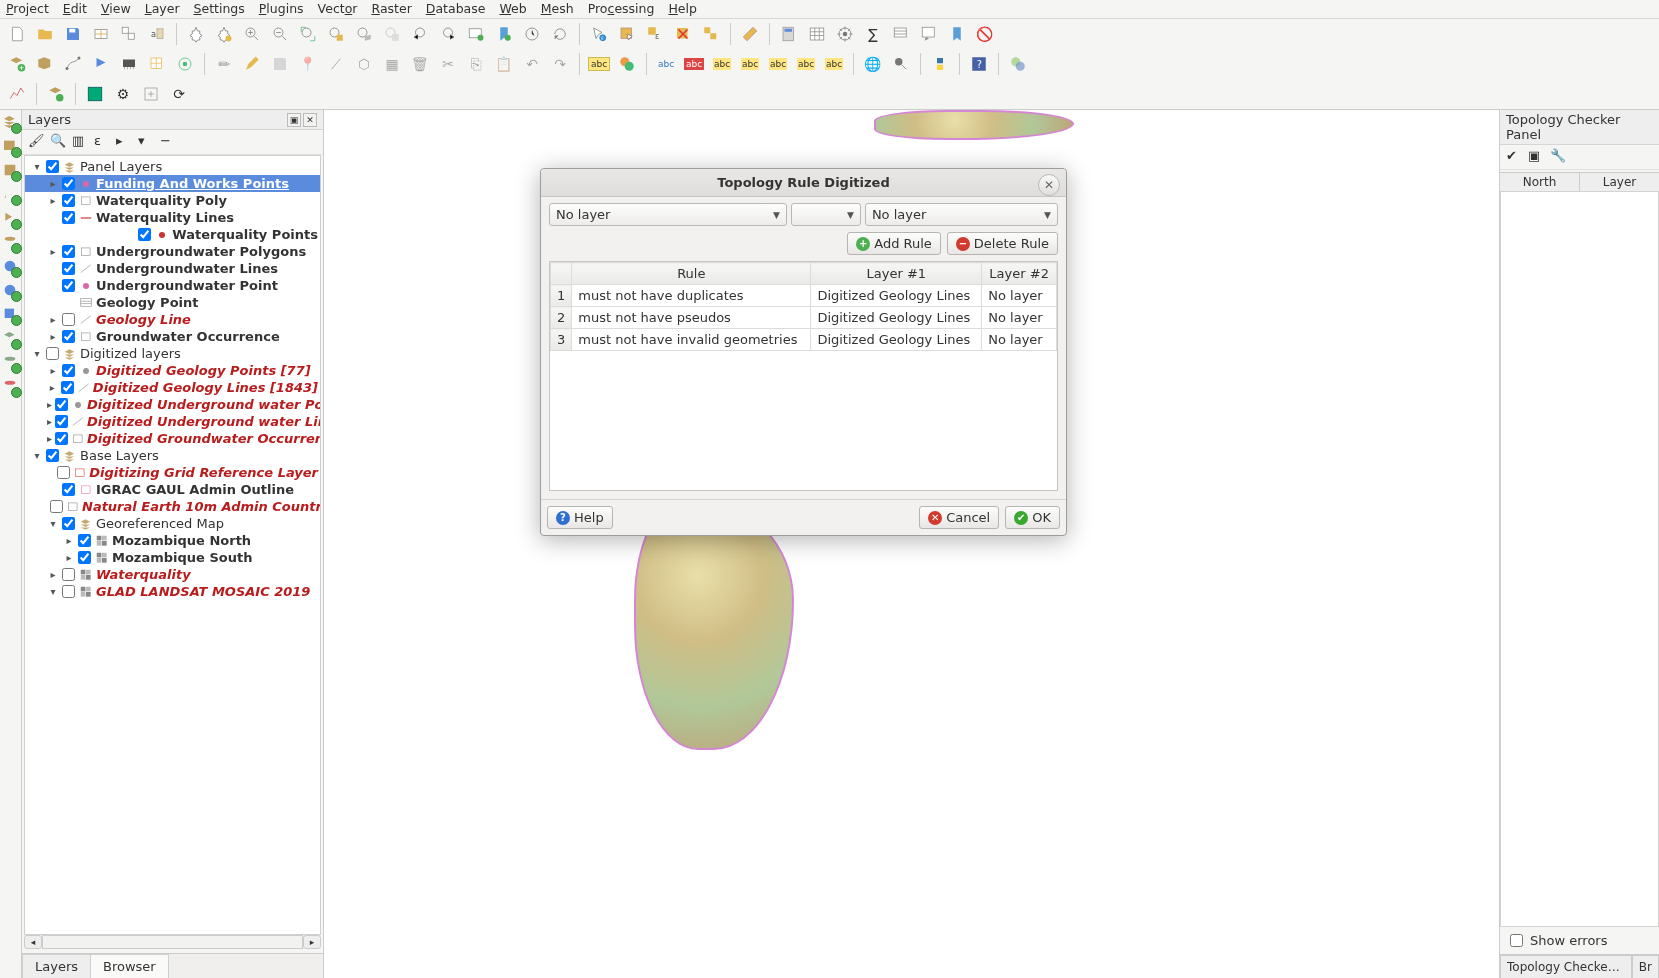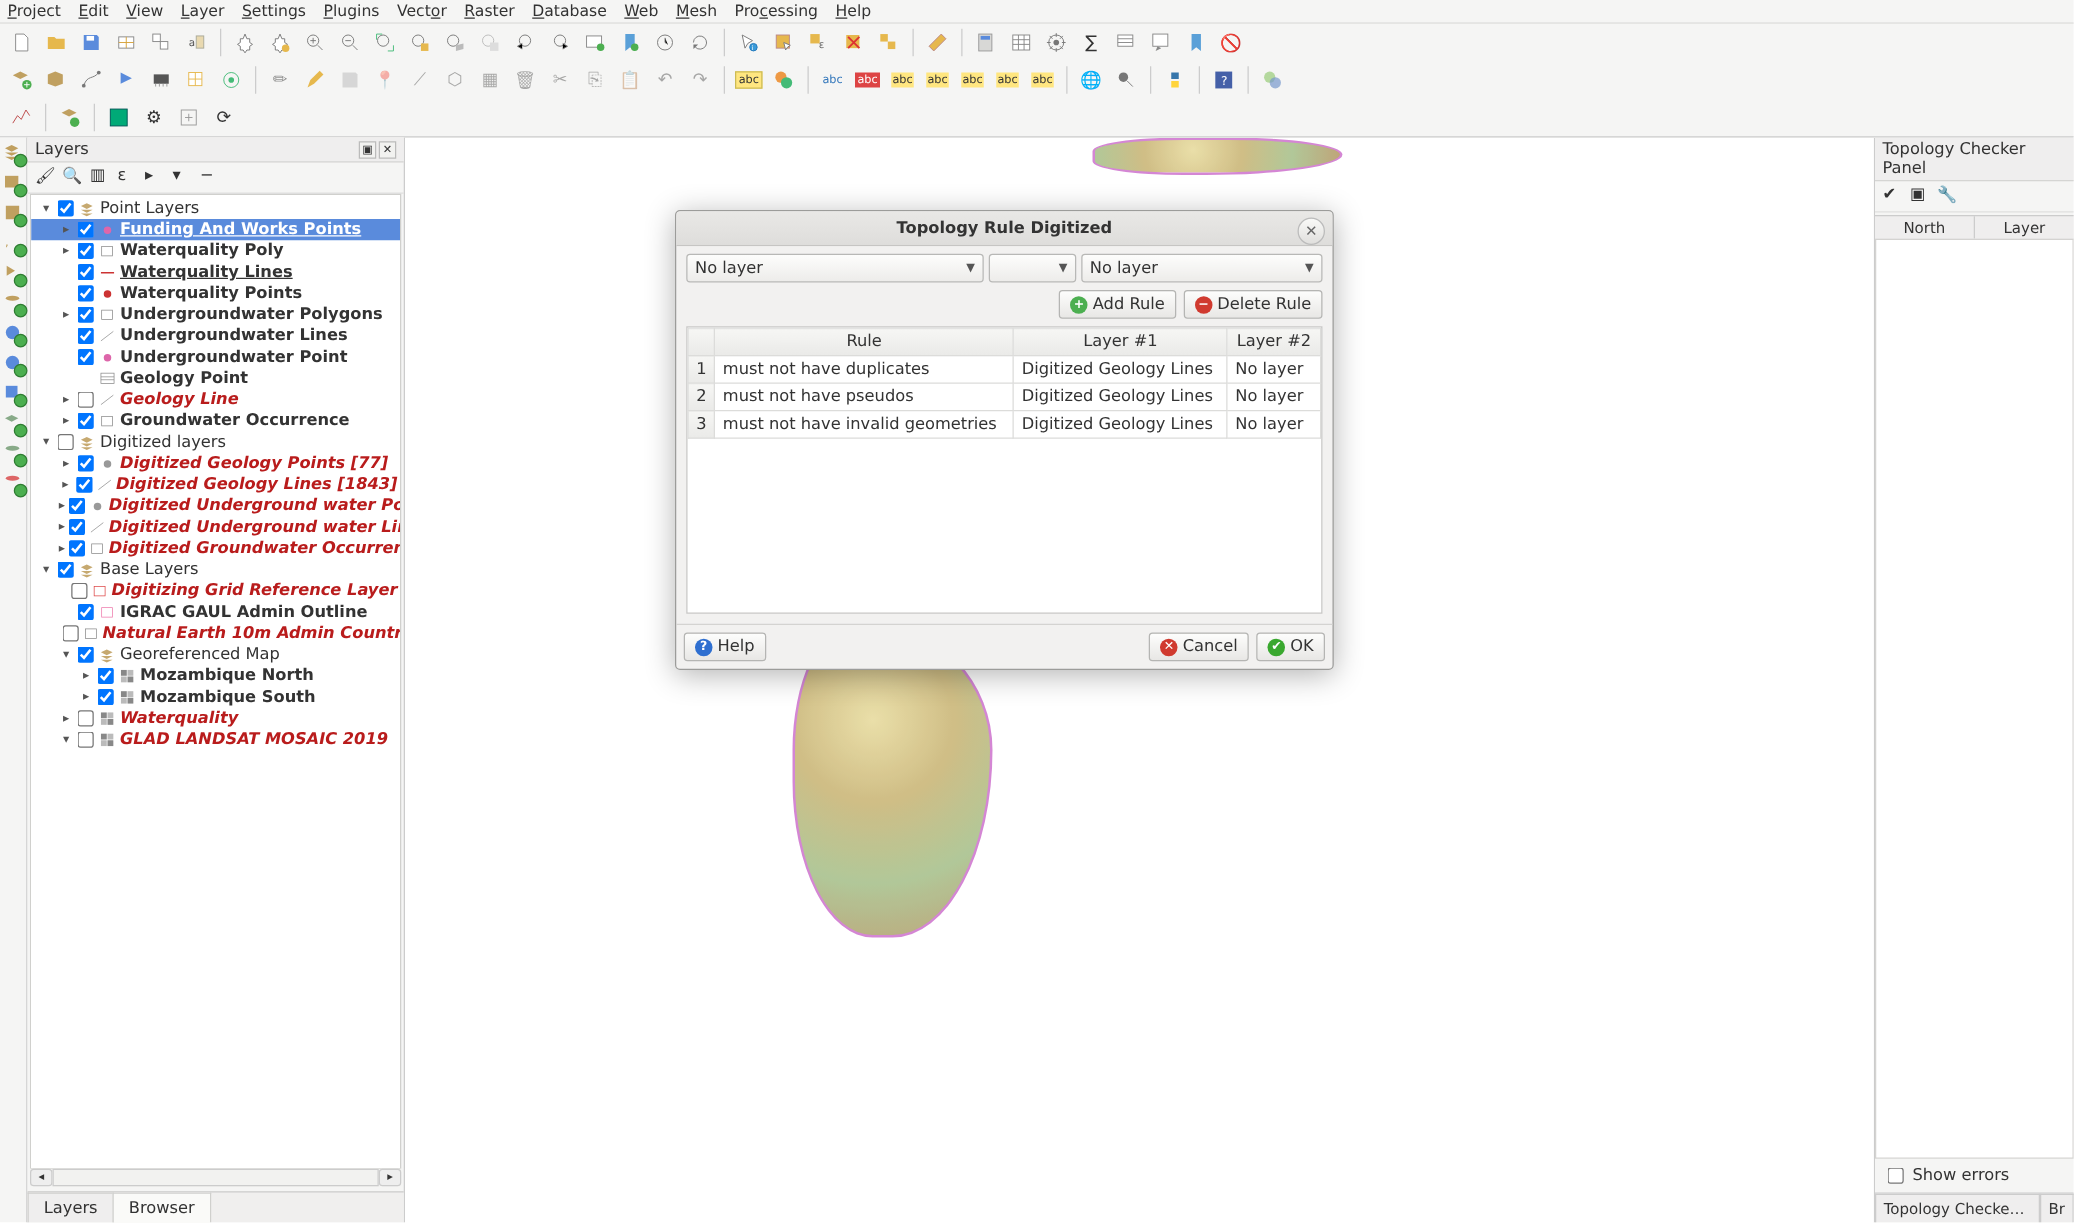--- a/index.html
+++ b/index.html
@@ -504,21 +504,21 @@
     </div>
     <div class="layers" id="tree">
         <div class="tree-row" style="padding-left: 6px;">
           <span class="tw">▾</span>
           <input type="checkbox" checked="" style="">
           <span class="li">
             <svg width="14" height="14" viewBox="0 0 24 24">
               <path fill="#c0a060" d="M3 8l8-4 8 4-8 4zM3 13l8 4 8-4M3 18l8 4 8-4" opacity=".9"></path>
             </svg>
           </span>
-          <span class="lbl th">Point Layers</span>
+          <span class="lbl th">Panel Layers</span>
         </div>
         <div class="tree-row sel" style="padding-left: 22px;">
           <span class="tw">▸</span>
           <input type="checkbox" checked="" style="">
           <span class="li">
             <svg width="14" height="14">
               <circle cx="7" cy="7" r="3" fill="#d6a"></circle>
             </svg>
           </span>
           <span class="lbl lbl"><u>Funding And Works Points</u></span>
@@ -526,31 +526,31 @@
         <div class="tree-row" style="padding-left: 22px;">
           <span class="tw">▸</span>
           <input type="checkbox" checked="" style="">
           <span class="li">
             <svg width="14" height="14" viewBox="0 0 24 24">
               <rect x="4" y="5" width="15" height="13" fill="none" stroke="#888"></rect>
             </svg>
           </span>
           <span class="lbl lbl">Waterquality Poly</span>
         </div>
-        <div class="tree-row" style="padding-left: 22px; text-decoration: underline;">
+        <div class="tree-row" style="padding-left: 22px;">
           <span class="tw"></span>
           <input type="checkbox" checked="" style="">
           <span class="li">
             <svg width="14" height="14" viewBox="0 0 24 24">
               <path stroke="#c33" stroke-width="2" d="M3 12h18"></path>
             </svg>
           </span>
           <span class="lbl lbl">Waterquality Lines</span>
         </div>
-        <div class="tree-row" style="padding-left: 22px;">
+        <div class="tree-row" style="padding-left: 22px; justify-content: flex-end;">
           <span class="tw"></span>
           <input type="checkbox" checked="" style="">
           <span class="li">
             <svg width="14" height="14">
               <circle cx="7" cy="7" r="3" fill="#c33"></circle>
             </svg>
           </span>
           <span class="lbl lbl">Waterquality Points</span>
         </div>
         <div class="tree-row" style="padding-left: 22px;">

